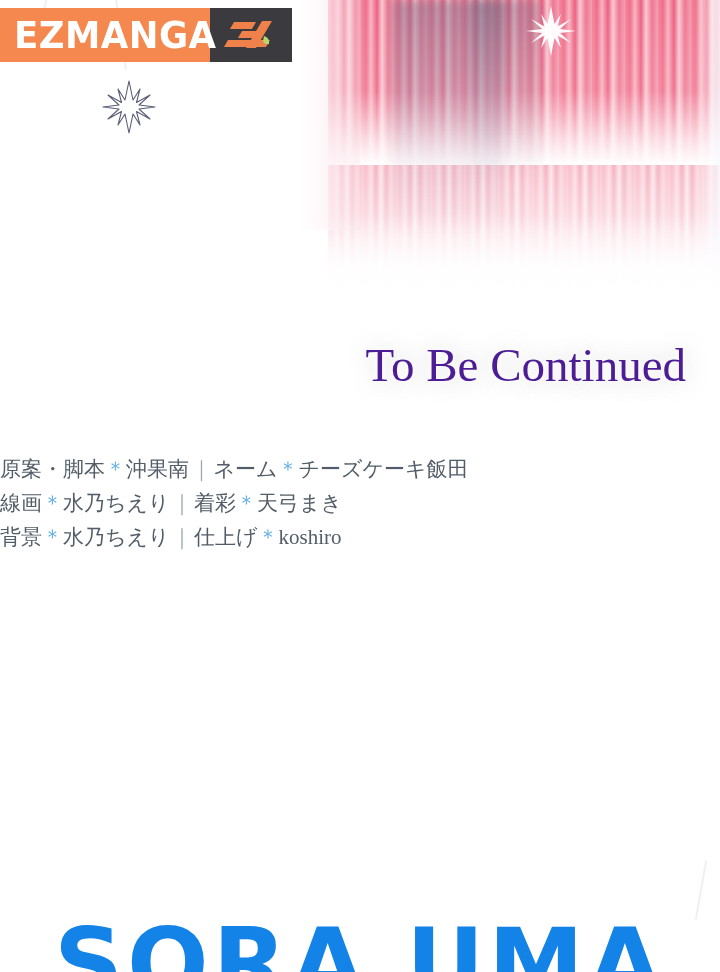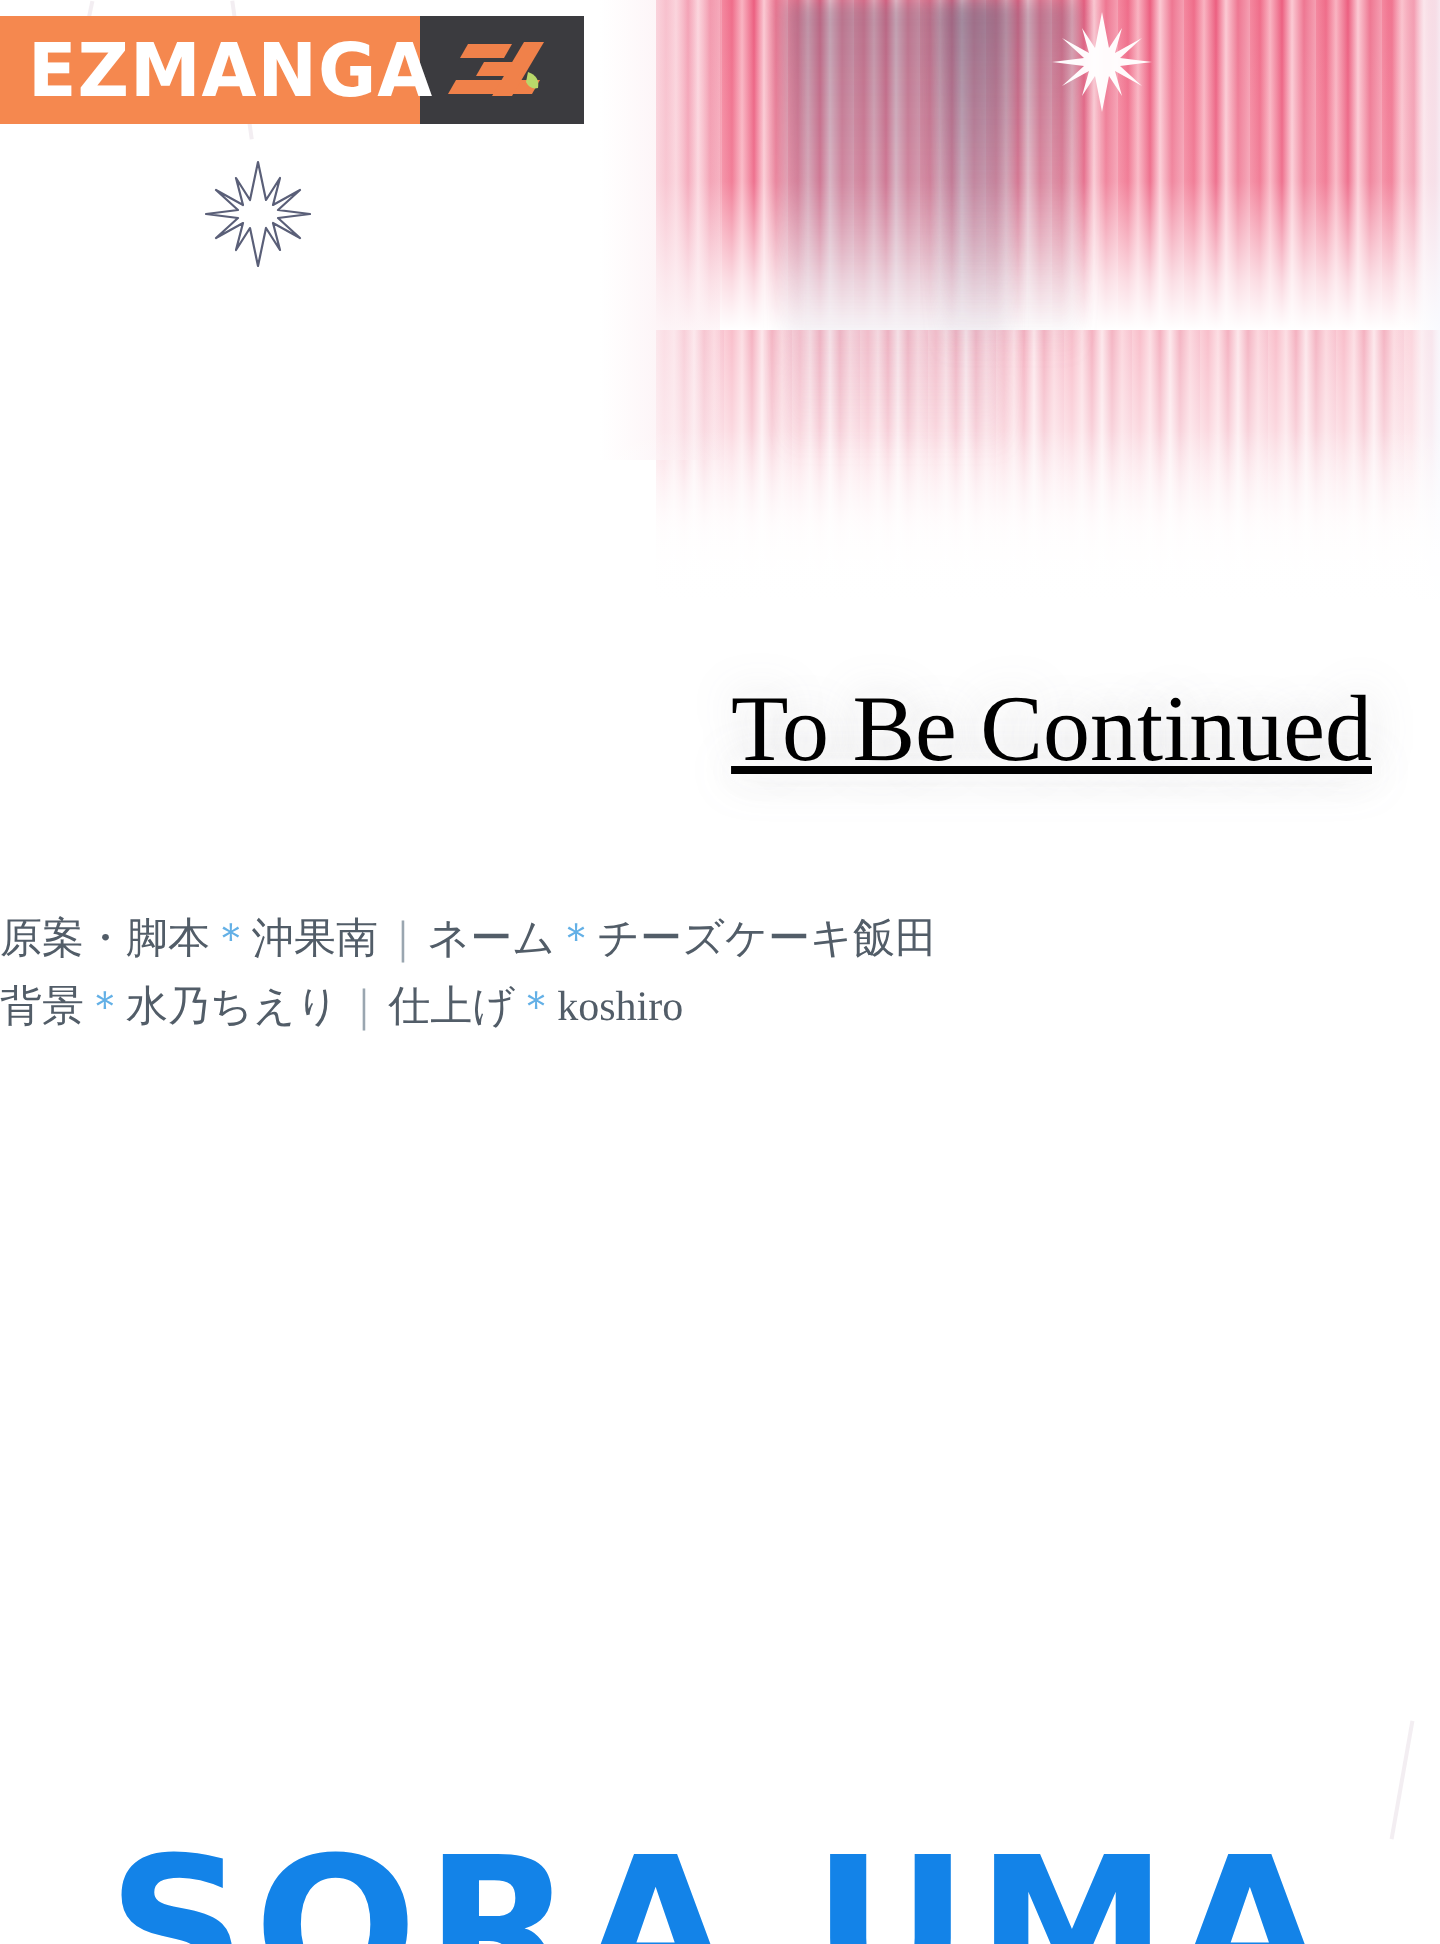--- a/index.html
+++ b/index.html
@@ -161,28 +161,27 @@
   
   .tbc {
     position: absolute;
     left: 0;
     top: 340px;
     width: 686px;
     text-align: right;
     font-family: "Liberation Serif", "DejaVu Serif", serif;
     font-size: 47px;
     line-height: 1.1;
-    color: #000000;
+    color: #4c1d95;
     white-space: nowrap;
     text-shadow:
       0 0 7px rgba(255,255,255,0.95),
       0 0 14px rgba(255,255,255,0.85),
       0 0 22px rgba(120,120,130,0.35);
     z-index: 4;
-    text-decoration: underline;
   }
 
   
   .credits {
     position: absolute;
     left: 0;
     top: 452px;
     width: 688px;
     font-family: "Liberation Serif", "DejaVu Serif", serif;
     font-size: 21px;
@@ -263,18 +262,19 @@
           <path d="M42 18 q6 2 5 8 q-4 1 -6 -3 Z" fill="#b9d86a"></path>
         </svg>
       </span>
     </div>
   </div>
 
   <div class="tbc">To Be Continued</div>
 
   <div class="credits" id="credits-block">
       <div class="line"><span>原案・脚本</span><span class="star">＊</span><span>沖果南</span><span class="bar">｜</span><span>ネーム</span><span class="star">＊</span><span>チーズケーキ飯田</span></div>
+      <div class="line"><span>線画</span><span class="star">＊</span><span>水乃ちえり</span><span class="bar">｜</span><span>着彩</span><span class="star">＊</span><span>天弓まき</span></div>
       <div class="line"><span>背景</span><span class="star">＊</span><span>水乃ちえり</span><span class="bar">｜</span><span>仕上げ</span><span class="star">＊</span><span>koshiro</span></div>
     </div>
 
   <div class="bottom-logo">SORA UMA</div>
 
 </div>
 
 </body></html>

